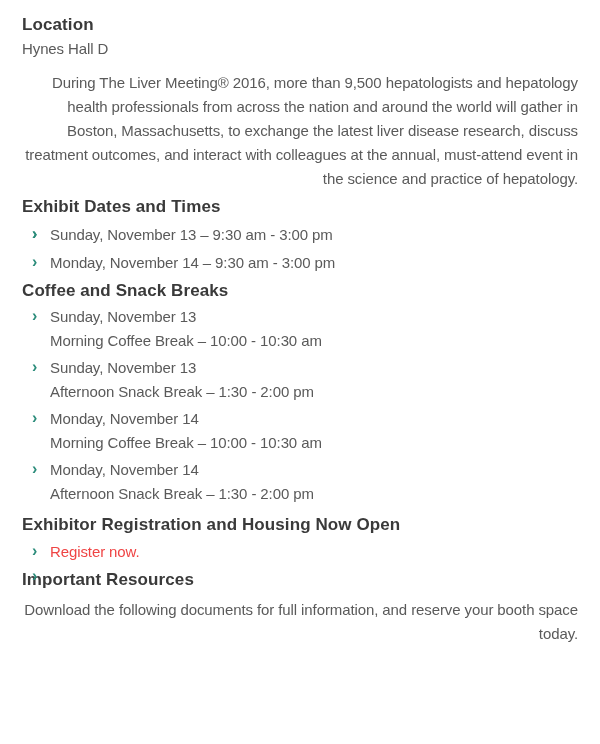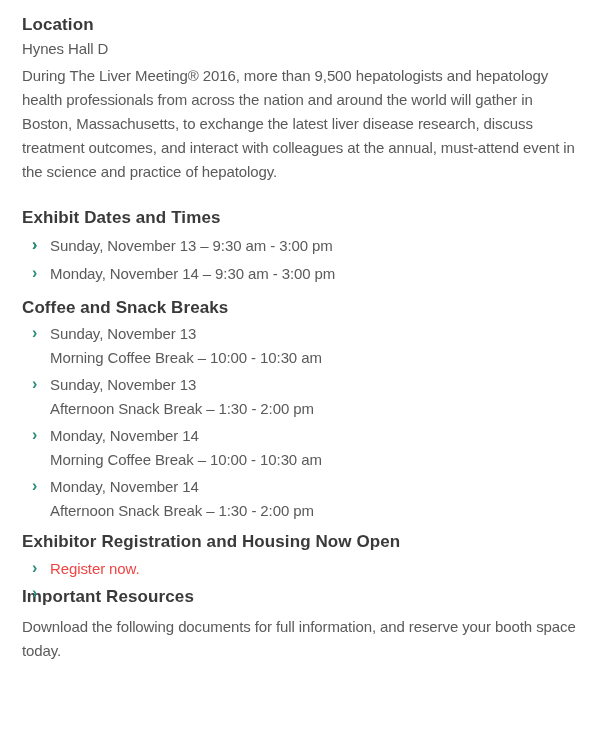--- a/index.html
+++ b/index.html
@@ -21,23 +21,23 @@
   }
   h2 {
     margin: 0;
     font-size: 17px;
     line-height: 24px;
     font-weight: 700;
     color: #3a3a3a;
     letter-spacing: 0.1px;
   }
   .venue { line-height: 24px; }
-  .para { margin: 3px 0 0 0; }
-  .h-exhibit { margin-top: 22px; }
-  .h-coffee { margin-top: 10px; }
+  .para { margin: 10px 0 0 0; text-align: right; }
+  .h-exhibit { margin-top: 4px; }
+  .h-coffee { margin-top: 4px; }
   .h-registration { margin-top: 7px; }
   .h-resources { margin-top: 4px; }
   .list { margin: 2px 0 0 8px; padding: 0; list-style: none; }
   .list-item {
     position: relative;
     padding-left: 20px;
     line-height: 24px;
     margin-bottom: 4px;
   }
   .chevron {

